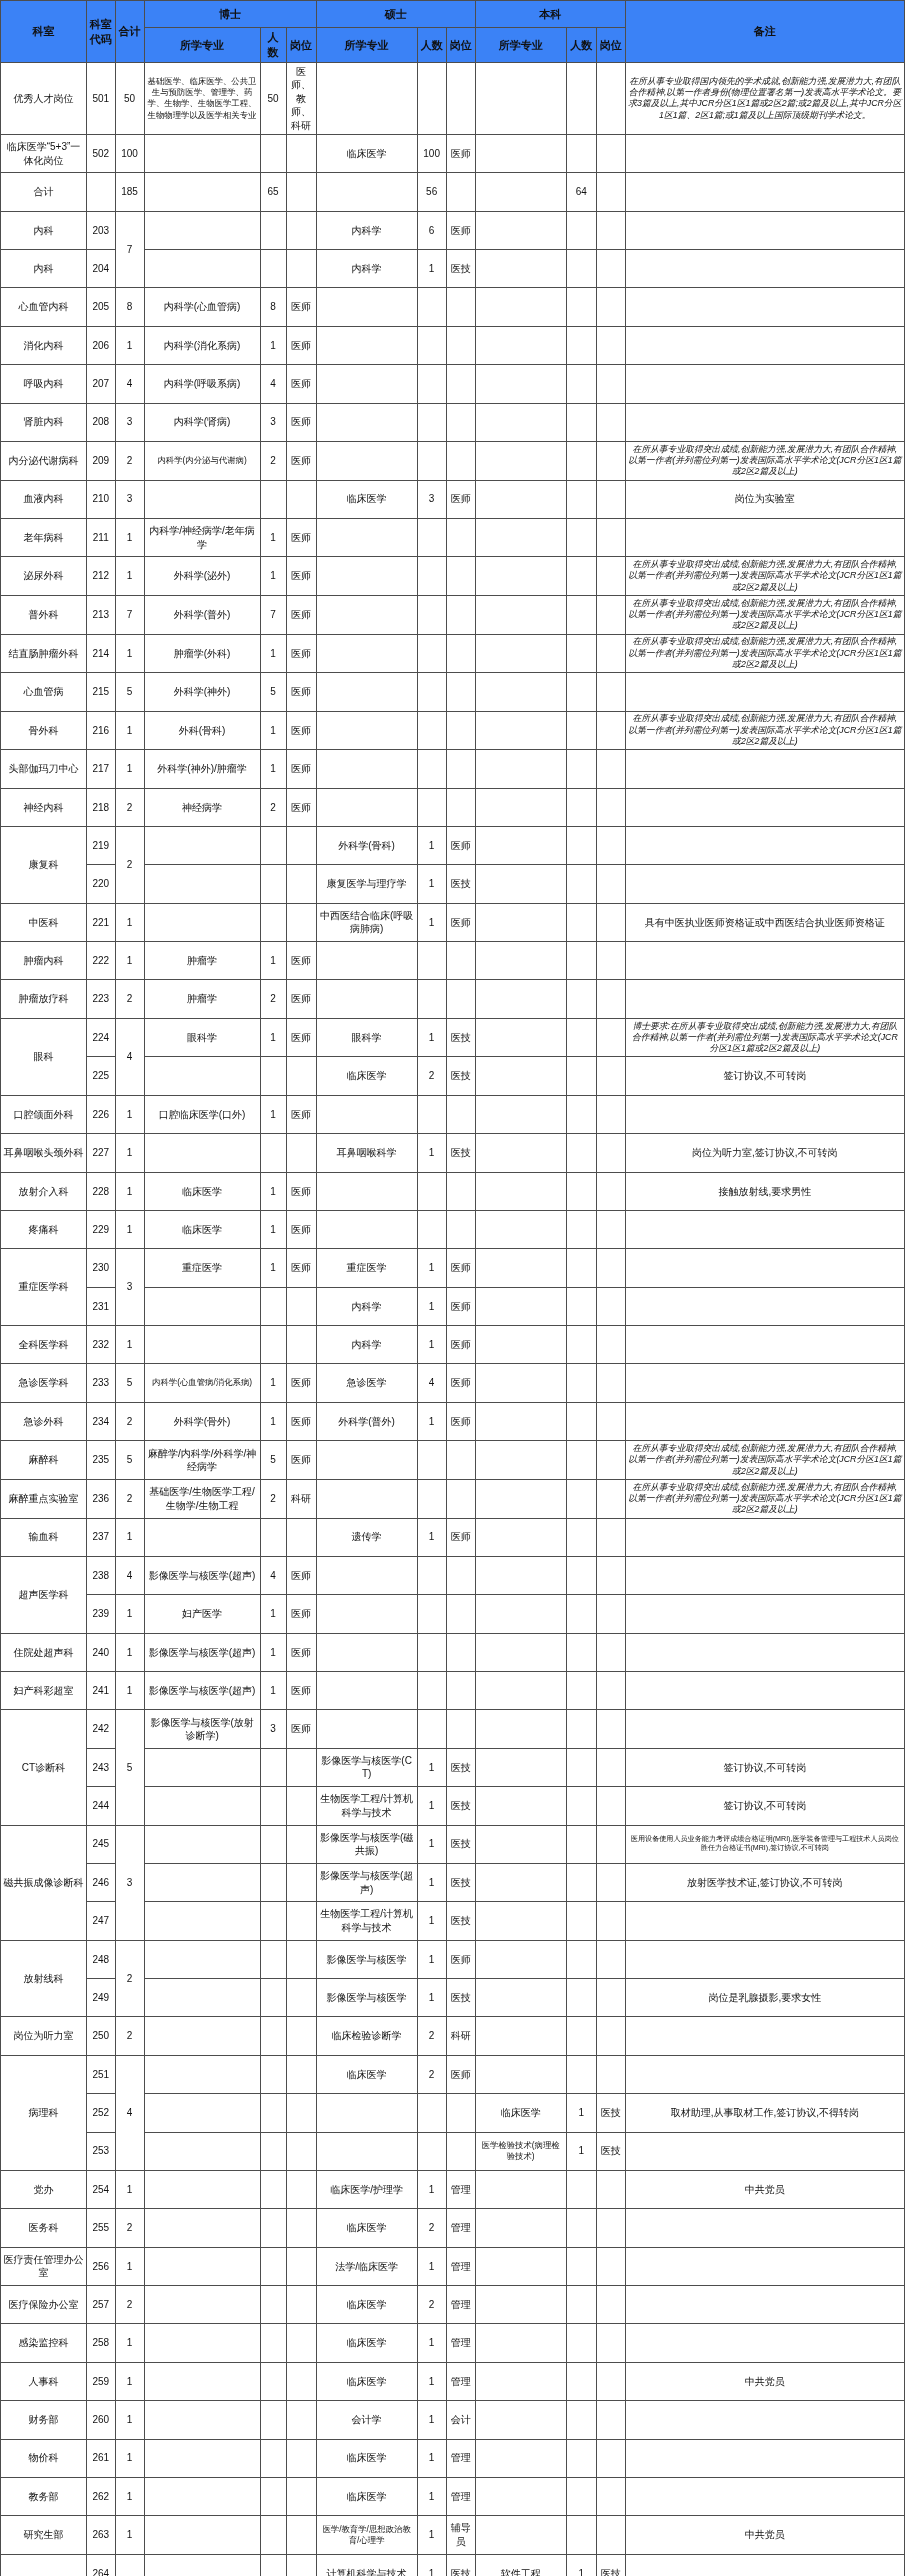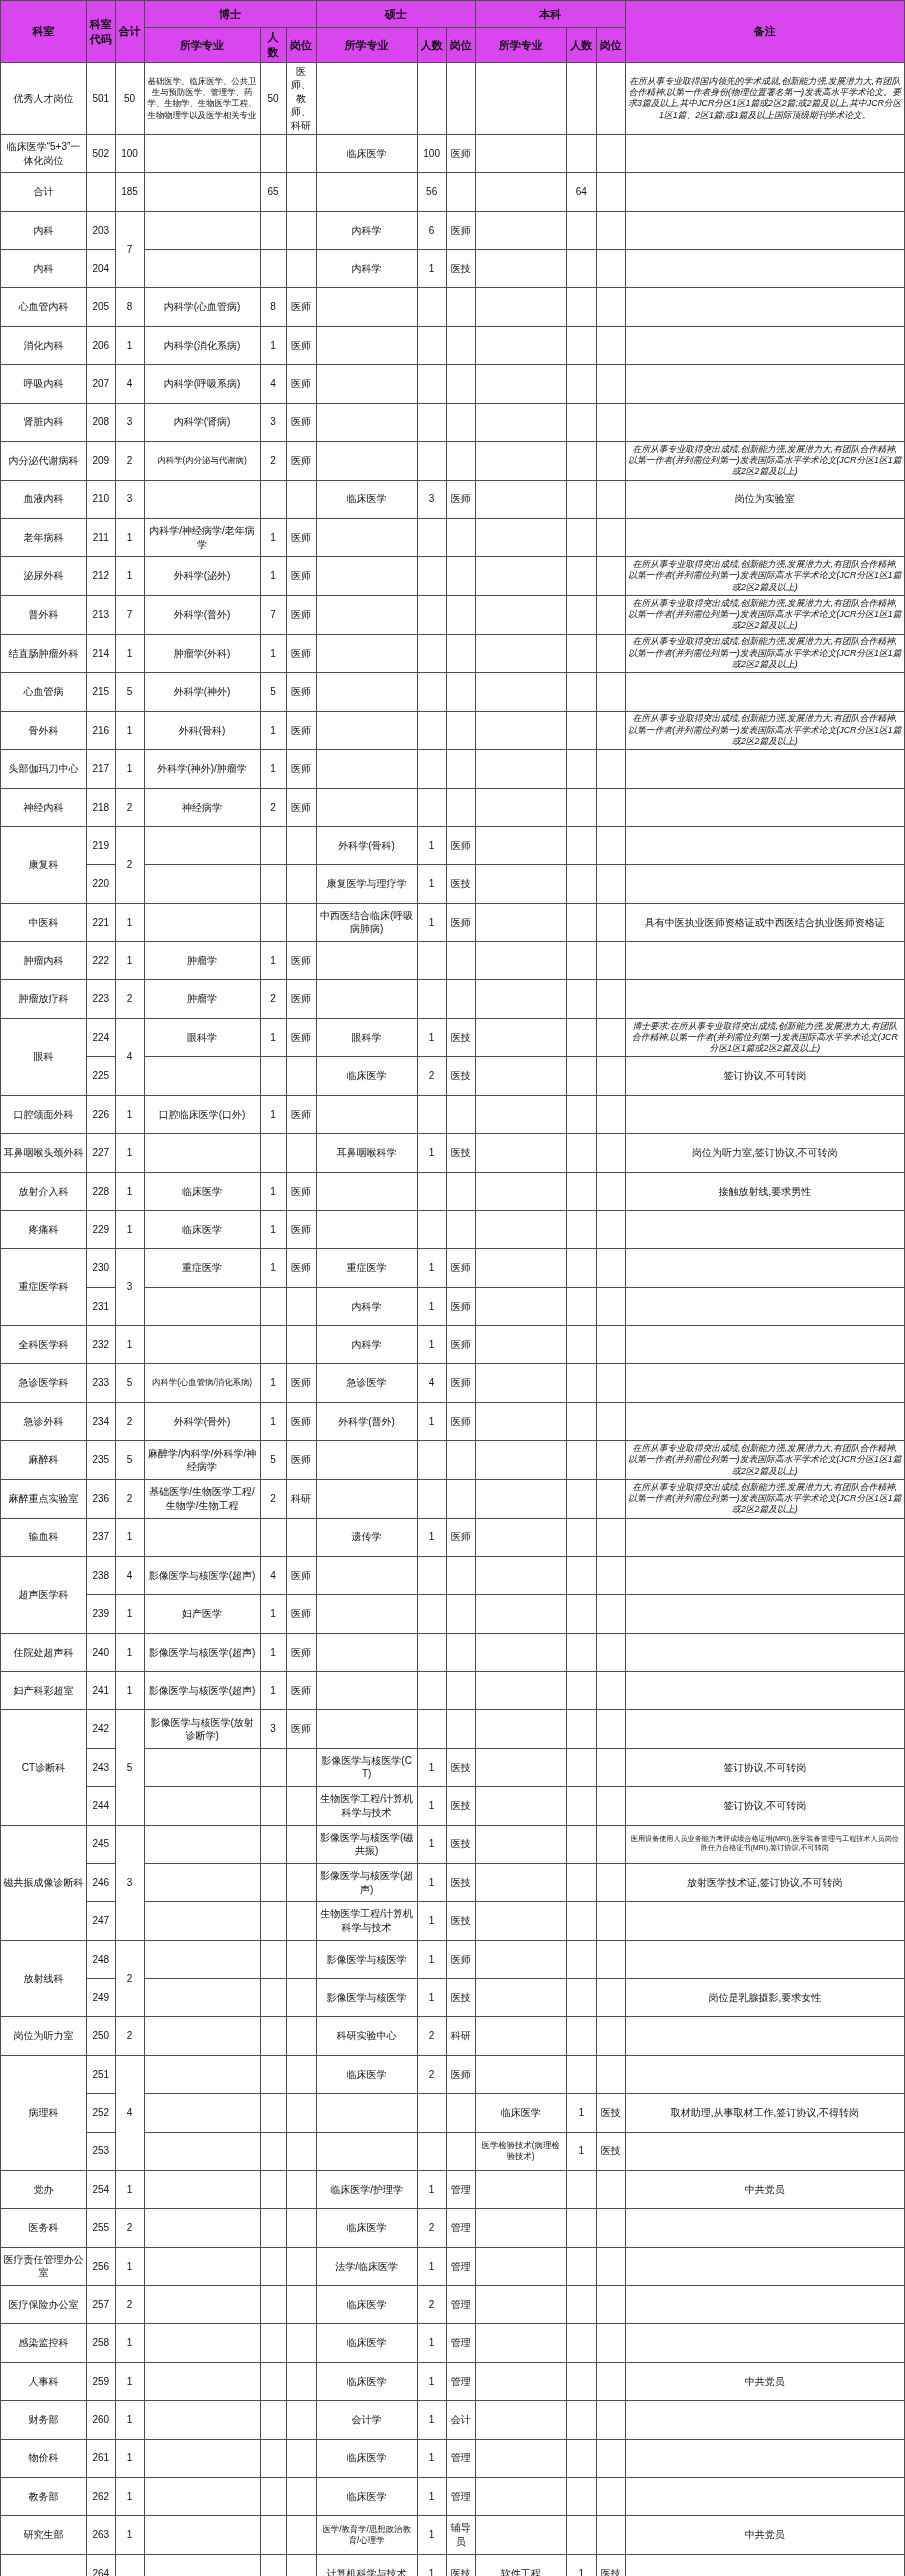--- a/index.html
+++ b/index.html
@@ -1,20 +1,20 @@
 <!DOCTYPE html>
 <html style="font-size:13.4px"><head>
 <meta charset="utf-8">
 <style>
   html,body{margin:0;padding:0;background:#fff;}
   body{width:905px;font-family:"Liberation Sans","DejaVu Sans",sans-serif;color:#111;}
   table{border-collapse:collapse;table-layout:fixed;width:905px;}
   th,td{border:0.8px solid #4d4d4d;padding:1.7px 2.5px;text-align:center;vertical-align:middle;
         font-size:10px;line-height:1.35;word-break:break-all;overflow:hidden;}
-  thead th{font-weight:bold;font-size:11px;background:#d946ef;}
+  thead th{font-weight:bold;font-size:11px;background:#3b82f6;}
   thead tr.g{height:27px;}
   thead tr.s{height:35px;}
   tbody td{height:34px;}
   td.sm{font-size:8.4px;}
   td.rsm{font-size:8.8px;line-height:1.3;font-style:italic;}
   td.rxs{font-size:7.1px;line-height:1.3;margin-top:38px;}
   table{border-top:1.3px solid #333;border-left:1.3px solid #333;
         border-right:1.3px solid #333;border-bottom:1.3px solid #333;}
 </style>
 </head>
@@ -791,21 +791,21 @@
         <td></td>
         <td>岗位是乳腺摄影,要求女性</td>
       </tr>
       <tr>
         <td>岗位为听力室</td>
         <td>250</td>
         <td>2</td>
         <td></td>
         <td></td>
         <td></td>
-        <td>科研实验中心</td>
+        <td>临床检验诊断学</td>
         <td>2</td>
         <td>科研</td>
         <td></td>
         <td></td>
         <td></td>
         <td></td>
       </tr>
       <tr>
         <td rowspan="3">病理科</td>
         <td>251</td>

